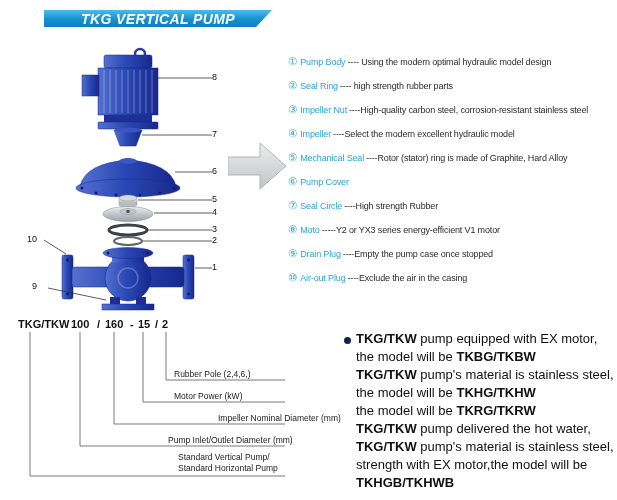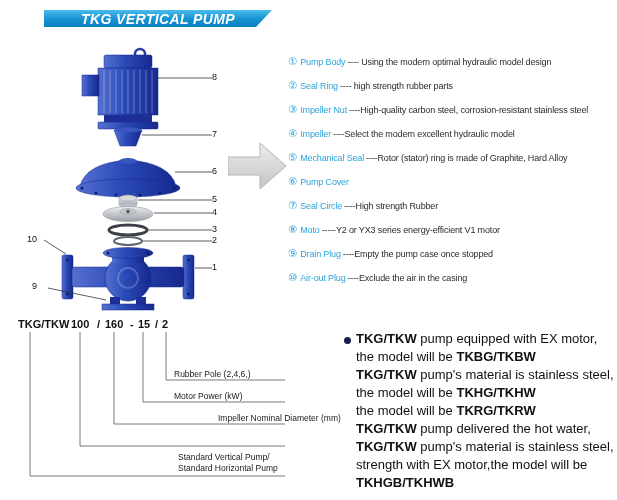--- a/index.html
+++ b/index.html
@@ -229,20 +229,21 @@
       <path d="M143 17 V87 H285"></path>
       <path d="M114 17 V109 H285"></path>
       <path d="M80 17 V131 H285"></path>
       <path d="M30 17 V161 H285"></path>
     </g>
   </svg>
 
   <span class="tree-label" style="left:174px; top:369px;">Rubber Pole (2,4,6,)</span>
   <span class="tree-label" style="left:174px; top:391px;">Motor Power  (kW)</span>
   <span class="tree-label" style="left:170px; top:413px;margin-left:48px;">Impeller Nominal Diameter (mm)</span>
+  <span class="tree-label" style="left:168px; top:435px;">Pump Inlet/Outlet Diameter (mm)</span>
   <span class="tree-label" style="left:178px; top:452px;">Standard Vertical Pump/</span>
   <span class="tree-label" style="left:178px; top:463px;">Standard  Horizontal Pump</span>
 
   <span class="bullet"></span>
   <div class="notes">
     <div><span class="bold">TKG/TKW</span><span> pump equipped with EX motor,</span></div>
     <div><span>the model will be </span><span class="bold">TKBG/TKBW</span></div>
     <div><span class="bold">TKG/TKW</span><span> pump's material is stainless steel,</span></div>
     <div><span>the model will be </span><span class="bold">TKHG/TKHW</span></div>
     <div><span>the model will be </span><span class="bold">TKRG/TKRW</span></div>

